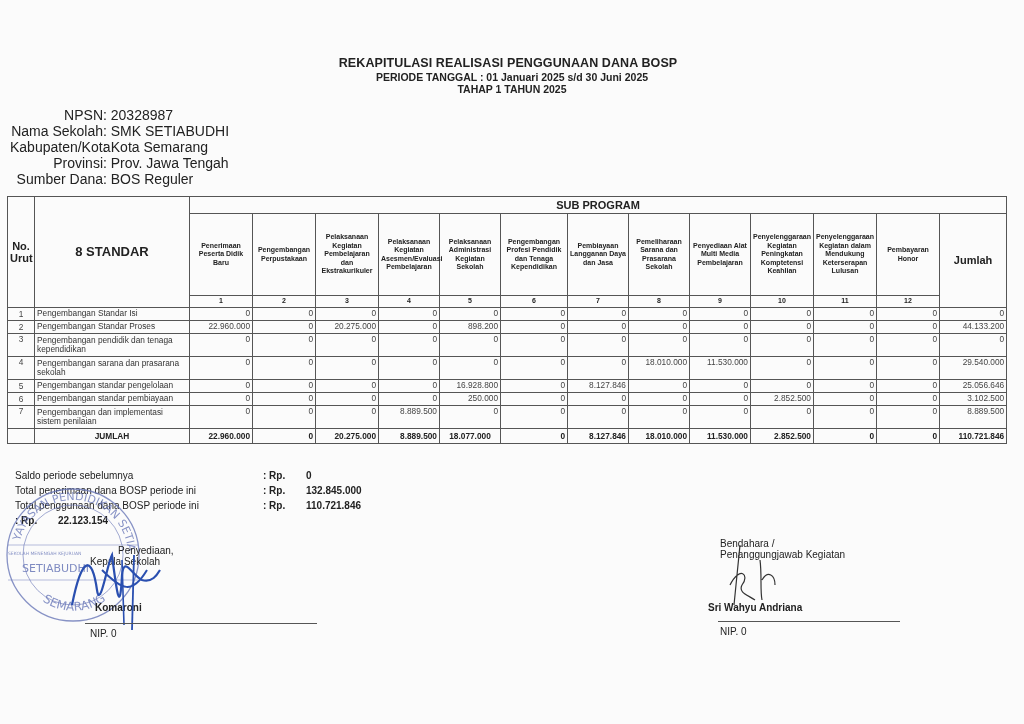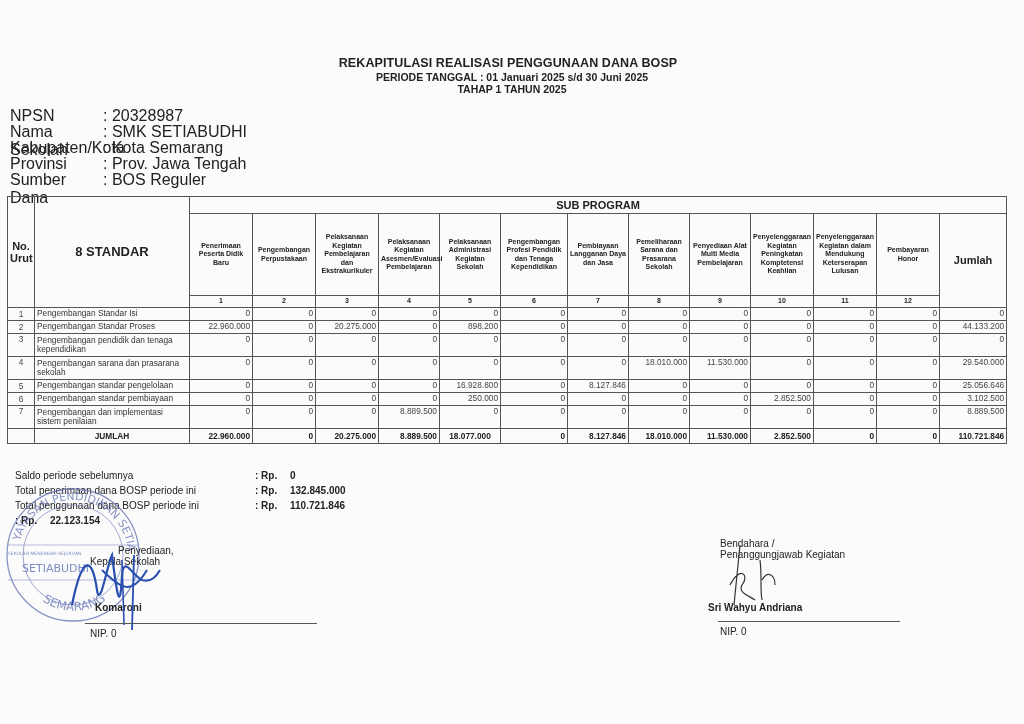--- a/index.html
+++ b/index.html
@@ -8,21 +8,21 @@
     background: #fbfbfb;
     font-family: "Liberation Sans", sans-serif;
     color: #222;
     position: relative;
   }
   .title-block { position: absolute; left: 0; top: 56px; width: 1024px; text-align: center; }
   .title-block .t1 { font-size: 12.5px; font-weight: bold; margin-left: -8px; letter-spacing: 0.1px; }
   .title-block .t2 { font-size: 10.5px; font-weight: bold; margin-top: 1px; }
   .title-block .t3 { font-size: 10.5px; font-weight: bold; margin-top: 0px; }
 
-  .info { position: absolute; left: 10px; top: 107px; font-size: 16px; }
+  .info { position: absolute; left: 10px; top: 107px; font-size: 14px; text-align: right; }
   .info .row { height: 16px; display: flex; }
   .info .lbl { width: 93px; }
   .info .val { }
 
   table.main {
     position: absolute; left: 7px; top: 196px;
     border-collapse: collapse;
     font-size: 8.3px;
     table-layout: fixed;
     width: 995px;
@@ -39,21 +39,21 @@
   th.num { font-size: 7px; height: 11px; }
   td.no { text-align: center; color: #444; }
   td.desc { text-align: left; line-height: 9.5px; color: #333; margin-left: 24px; }
   td.v { text-align: right; vertical-align: top; color: #444; padding-top: 1px; }
   tr.r1 td { height: 12px; }
   tr.r2 td { height: 22px; }
   tr.tot td { font-weight: bold; height: 14px; vertical-align: middle; color: #222; }
   tr.tot td.lbl { text-align: center; }
 
   .summary { position: absolute; left: 15px; top: 470px; font-size: 10px; }
-  .summary .row { height: 15px; display: flex; }
+  .summary .row { height: 15px; display: flex; gap: 8px; }
   .summary .lbl { width: 240px; }
   .summary .sep { width: 35px; font-weight: bold; }
   .summary .amt { font-weight: bold; }
 
   .sig-left { position: absolute; left: 90px; top: 545px; font-size: 10px; }
   .sig-right { position: absolute; left: 720px; top: 538px; font-size: 10px; }
   .sig-name { font-weight: bold; }
   .sig-line-left { position: absolute; left: 85px; top: 623px; width: 232px; border-top: 1px solid #555; }
   .sig-line-right { position: absolute; left: 718px; top: 621px; width: 182px; border-top: 1px solid #555; }
   .nip-left { position: absolute; left: 90px; top: 628px; font-size: 10px; }

